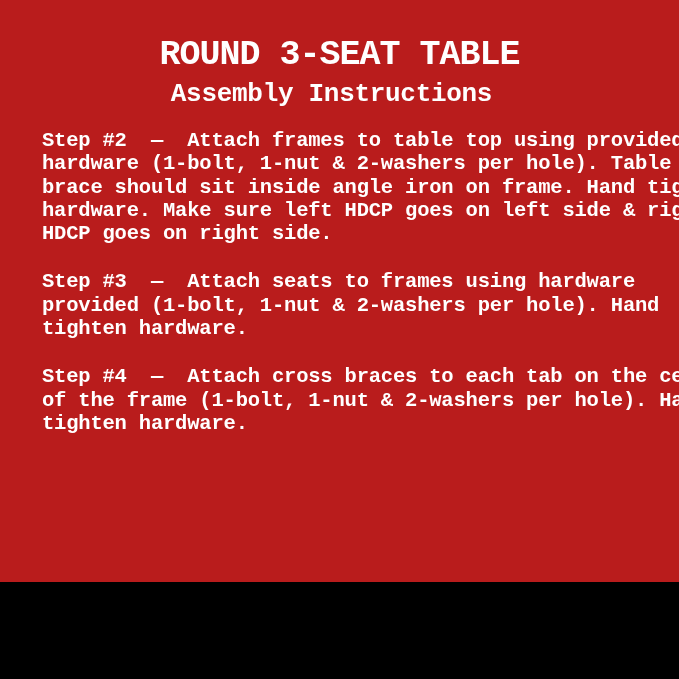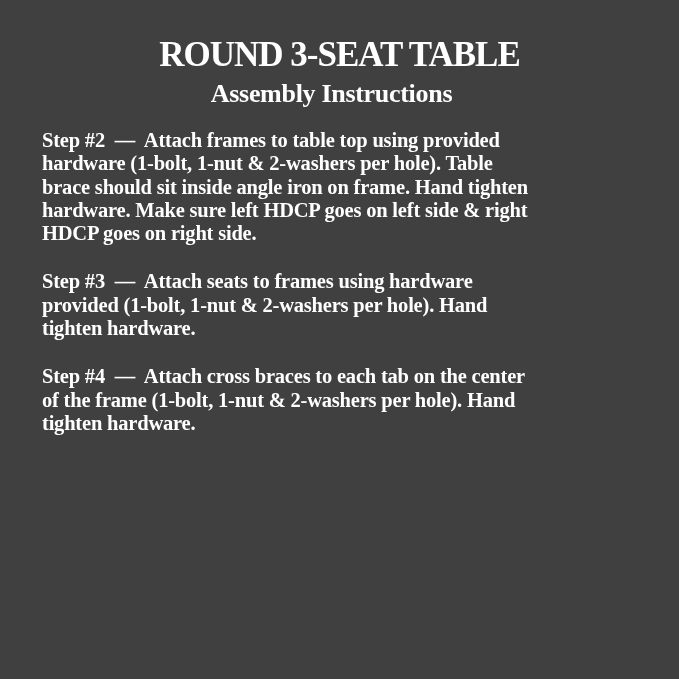--- a/index.html
+++ b/index.html
@@ -8,24 +8,24 @@
   }
   body {
     width: 679px;
     height: 679px;
     overflow: hidden;
     background: #000000;
   }
   .sheet {
     position: relative;
     width: 679px;
-    height: 679px;
-    background: #404040;
+    height: 582px;
+    background: #b91c1c;
     color: #ffffff;
-    font-family: Liberation Serif, serif;
+    font-family: Liberation Mono, monospace;
     font-weight: 700;
     box-sizing: border-box;
   }
   .sheet-header {
     text-align: center;
     padding-top: 36px;
   }
   .title {
     margin: 0;
     font-size: 35px;

